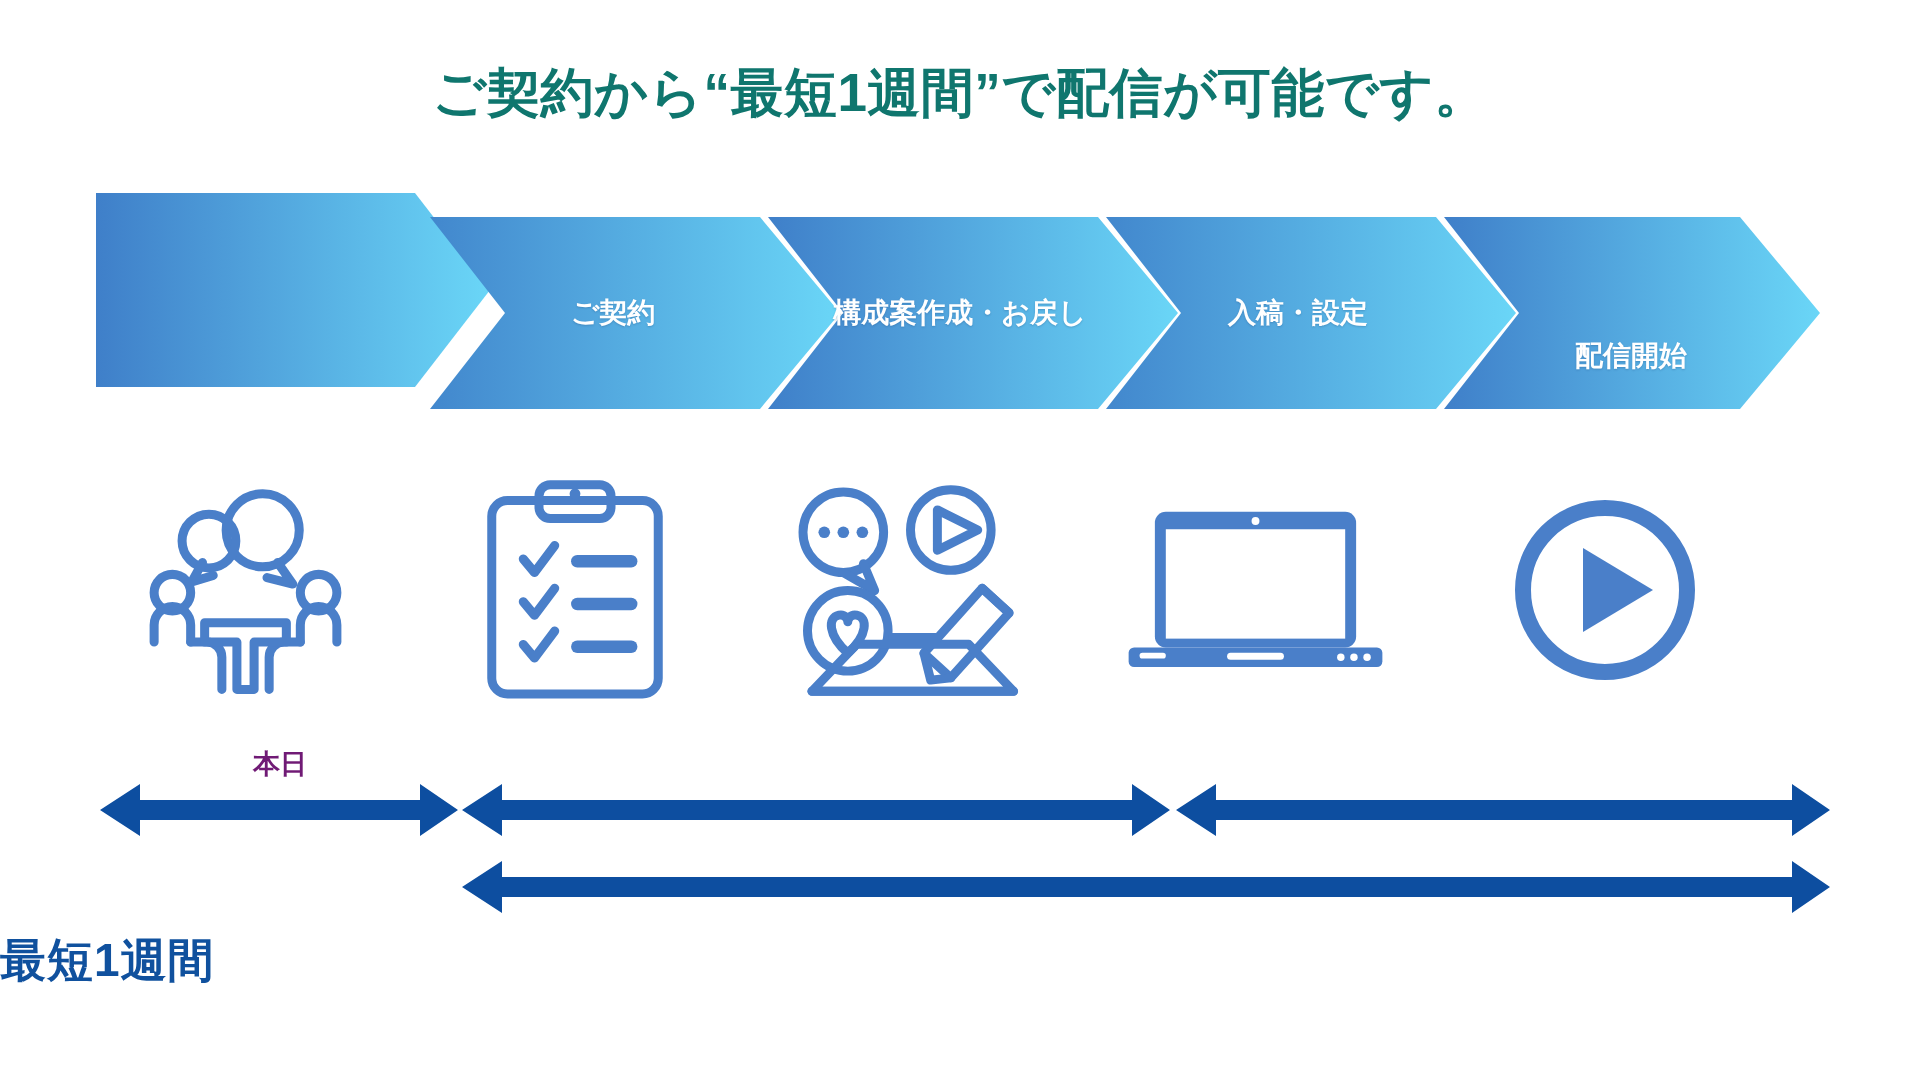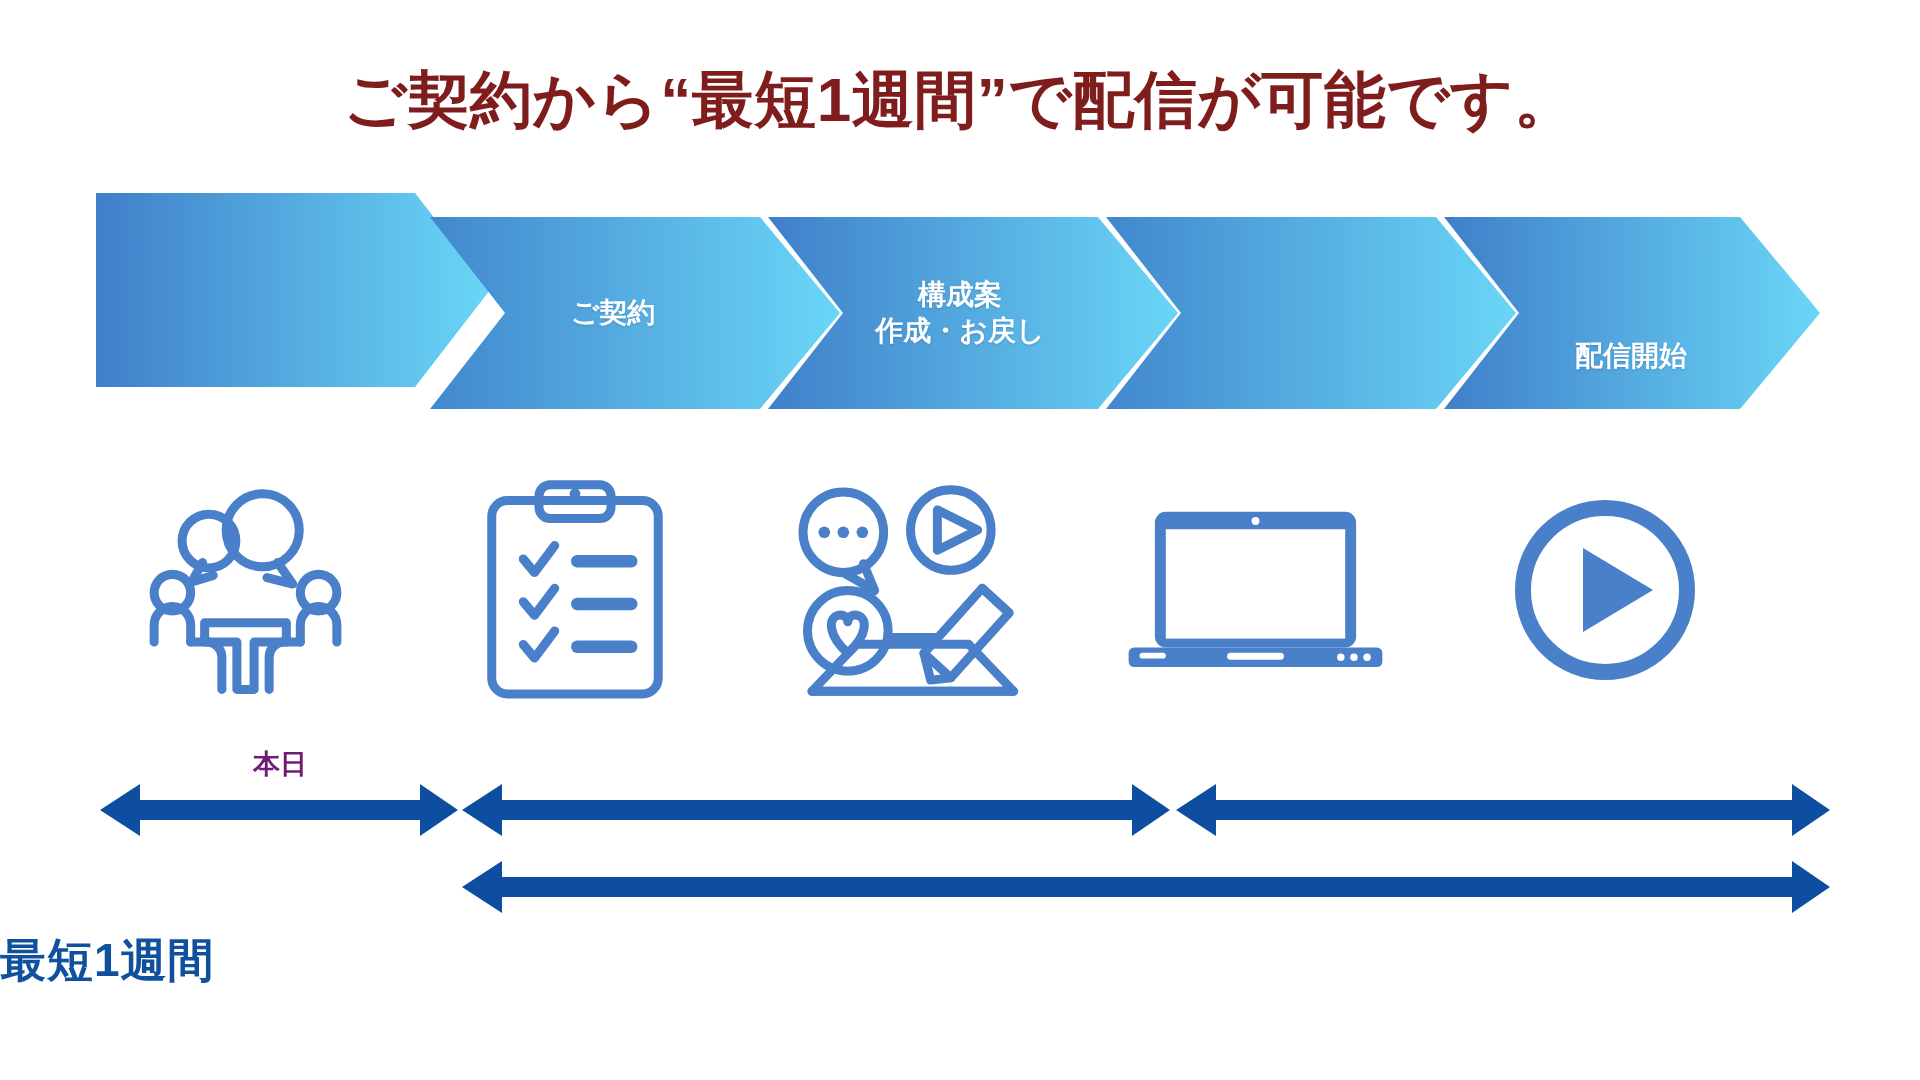--- a/index.html
+++ b/index.html
@@ -22,23 +22,23 @@
     height: 1080px;
   }
 
   
   #title {
     position: absolute;
     left: 0;
     top: 58px;
     width: 1920px;
     text-align: center;
-    font-size: 62px;
-    font-weight: bold;
-    color: #7f1d1d;
+    font-size: 53px;
+    font-weight: bold;
+    color: #0f766e;
     letter-spacing: 0.5px;
     white-space: nowrap;
   }
 
   
   #chevron-band {
     position: absolute;
     left: 0;
     top: 185px;
     width: 1920px;
@@ -144,25 +144,28 @@
       <path d="M 1106 32 L 1436 32 L 1516 128 L 1436 224 L 1106 224 L 1181 128 Z" fill="url(#g4)"></path>
 
       <path d="M 1444 32 L 1740 32 L 1820 128 L 1740 224 L 1444 224 L 1519 128 Z" fill="url(#g5)"></path>
     </svg>
 
 
     <div class="chev" style="left:458px; top:32px; width:310px; height:192px; font-size:28px;">
       <span class="chev-label">ご契約</span>
     </div>
 
-    <div class="chev" style="left:810px; top:32px; width:300px; height:192px; font-size:28px; flex-direction:column;">
+    <div class="chev" style="left:810px; top:32px; width:300px; height:192px; font-size:28px; flex-direction:row;">
       <span class="chev-label">構成案</span>
       <span class="chev-label">作成・お戻し</span>
     </div>
 
+    <div class="chev" style="left:1148px; top:32px; width:300px; height:192px; font-size:28px;">
+      <span class="chev-label">入稿・設定</span>
+    </div>
 
     <div class="chev" style="left:1486px; top:32px; width:290px; height:192px; font-size:28px;margin-top:43px;">
       <span class="chev-label">配信開始</span>
     </div>
   </div>
 
   <div id="icon-row">
 
     <div class="icon-slot" style="left:125px; width:240px;">
       <svg width="215" height="215" viewBox="0 0 100 100" fill="none" stroke="#4a7fc9" stroke-width="4.2" stroke-linecap="round" stroke-linejoin="round">

